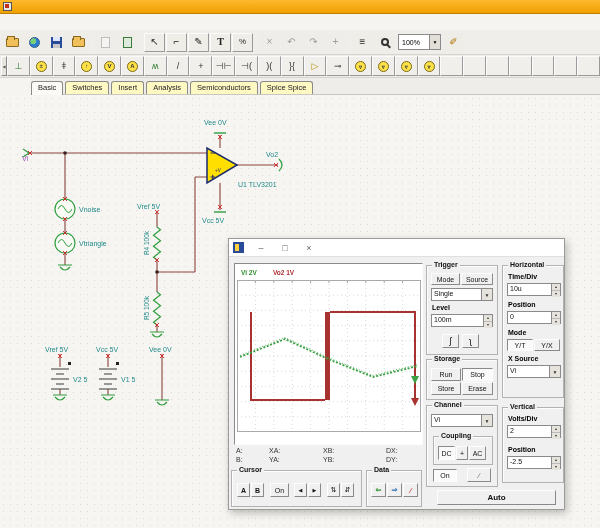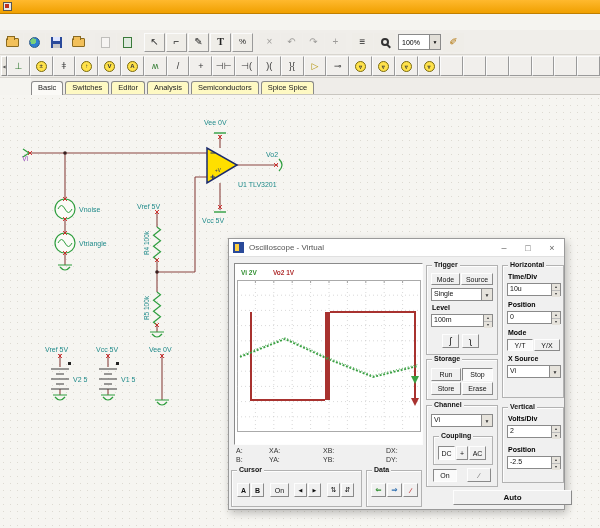--- a/index.html
+++ b/index.html
@@ -97,21 +97,21 @@
   .spin .v { flex:1; font-size:7px; padding:1px 0 0 2px; color:#111; }
   .ud { width:9px; display:flex; flex-direction:column; border-left:1px solid #8a8a8a; }
   .ud i { flex:1; font-style:normal; font-size:4px; line-height:6px; text-align:center; background:#e6e3dc; color:#333;
     border-bottom:1px solid #bbb; }
   .ud i:last-child { border-bottom:none; }
 
   .dd { display:flex; height:13px; border:1px solid #8a8a8a; background:#fff; }
   .dd .v { flex:1; font-size:7px; padding:1px 0 0 2px; color:#111; }
   .dd .b { width:11px; background:#e6e3dc; border-left:1px solid #8a8a8a; font-size:5px; display:flex; align-items:center; justify-content:center; color:#333; }
 
-  .auto-btn { position:absolute; left:224px; top:251px; width:119px; height:15px; font-size:8px; font-weight:bold; }
+  .auto-btn { position:absolute; left:208px; top:251px; width:119px; height:15px; font-size:8px; font-weight:bold; }
 </style>
 </head>
 <body>
 
 <div id="root">
 
   <div class="titlebar">
     <span class="app-icon"></span>
   </div>
 
@@ -245,21 +245,21 @@
     <span class="pcell"></span>
     <span class="pcell"></span>
     <span class="pcell"></span>
     <span class="pcell"></span>
     <span class="pcell"></span>
   </div>
 
   <div class="tabsrow">
     <span class="tab active">Basic</span>
     <span class="tab">Switches</span>
-    <span class="tab">Editor</span>
+    <span class="tab">Insert</span>
     <span class="tab">Analysis</span>
     <span class="tab">Semiconductors</span>
     <span class="tab">Spice Spice</span>
   </div>
 
   <div class="canvas">
     <svg width="600" height="433" viewBox="0 0 600 433">
 
       <path d="M30 58 H207 M65 58 V104 M65 124 V138 M65 158 V170 M157 117 V132 M157 165 V197 M157 177 H195 M195 177 V82 M195 82 H207 M157 230 V237 M220 53 V40 M220 88 V115 M237 70 H278 M60 259 V272 M60 294 V300 M108 259 V272 M108 294 V300 M162 259 V305" stroke="#8a4440" stroke-width="1.1" fill="none"></path>
 
@@ -327,21 +327,20 @@
       <text x="73" y="287" font-size="7" fill="#1f8a8a">V2 5</text>
       <text x="96" y="257" font-size="7" fill="#1f8a8a">Vcc 5V</text>
       <text x="121" y="287" font-size="7" fill="#1f8a8a">V1 5</text>
       <text x="149" y="257" font-size="7" fill="#1f8a8a">Vee 0V</text>
     </svg>
   </div>
 
   <div class="scope">
     <div class="scope-tb">
       <span class="scope-ico"></span>
-      <span class="t">Oscilloscope - Virtual</span>
       <span class="cap-btn">–</span>
       <span class="cap-btn">□</span>
       <span class="cap-btn">×</span>
     </div>
 
     <div class="crt">
       <span class="ch ch1">Vi 2V</span>
       <span class="ch ch2">Vo2 1V</span>
       <svg class="graph" width="184" height="152" viewBox="0 0 184 152">
         <rect x="0.5" y="0.5" width="183" height="151" fill="#ffffff" stroke="#aaaaaa" stroke-width="1"></rect>

